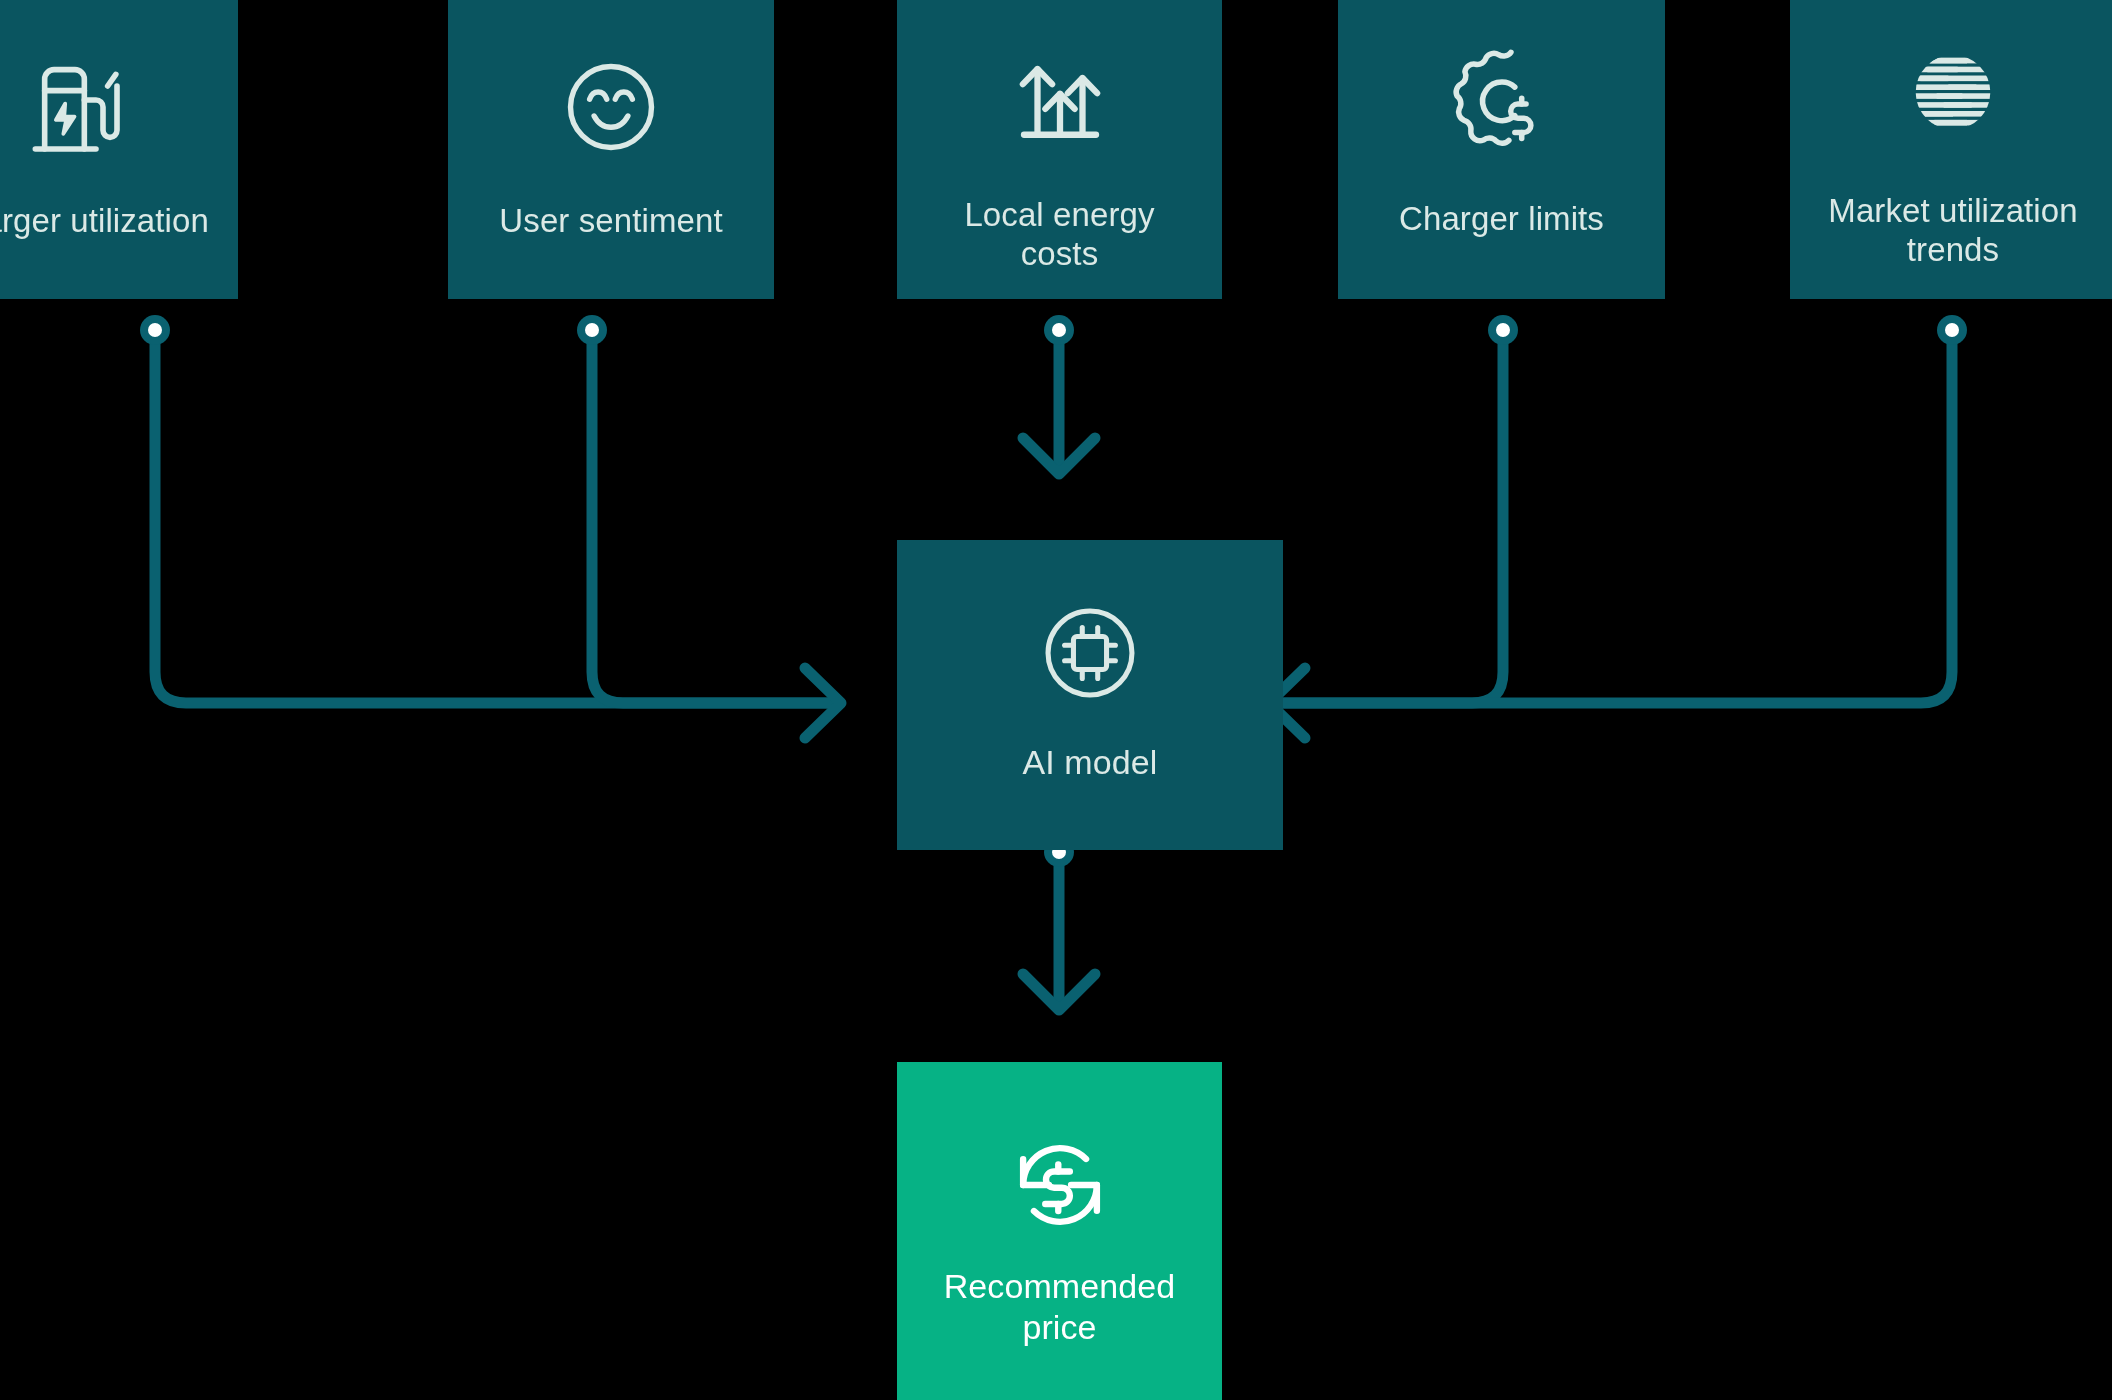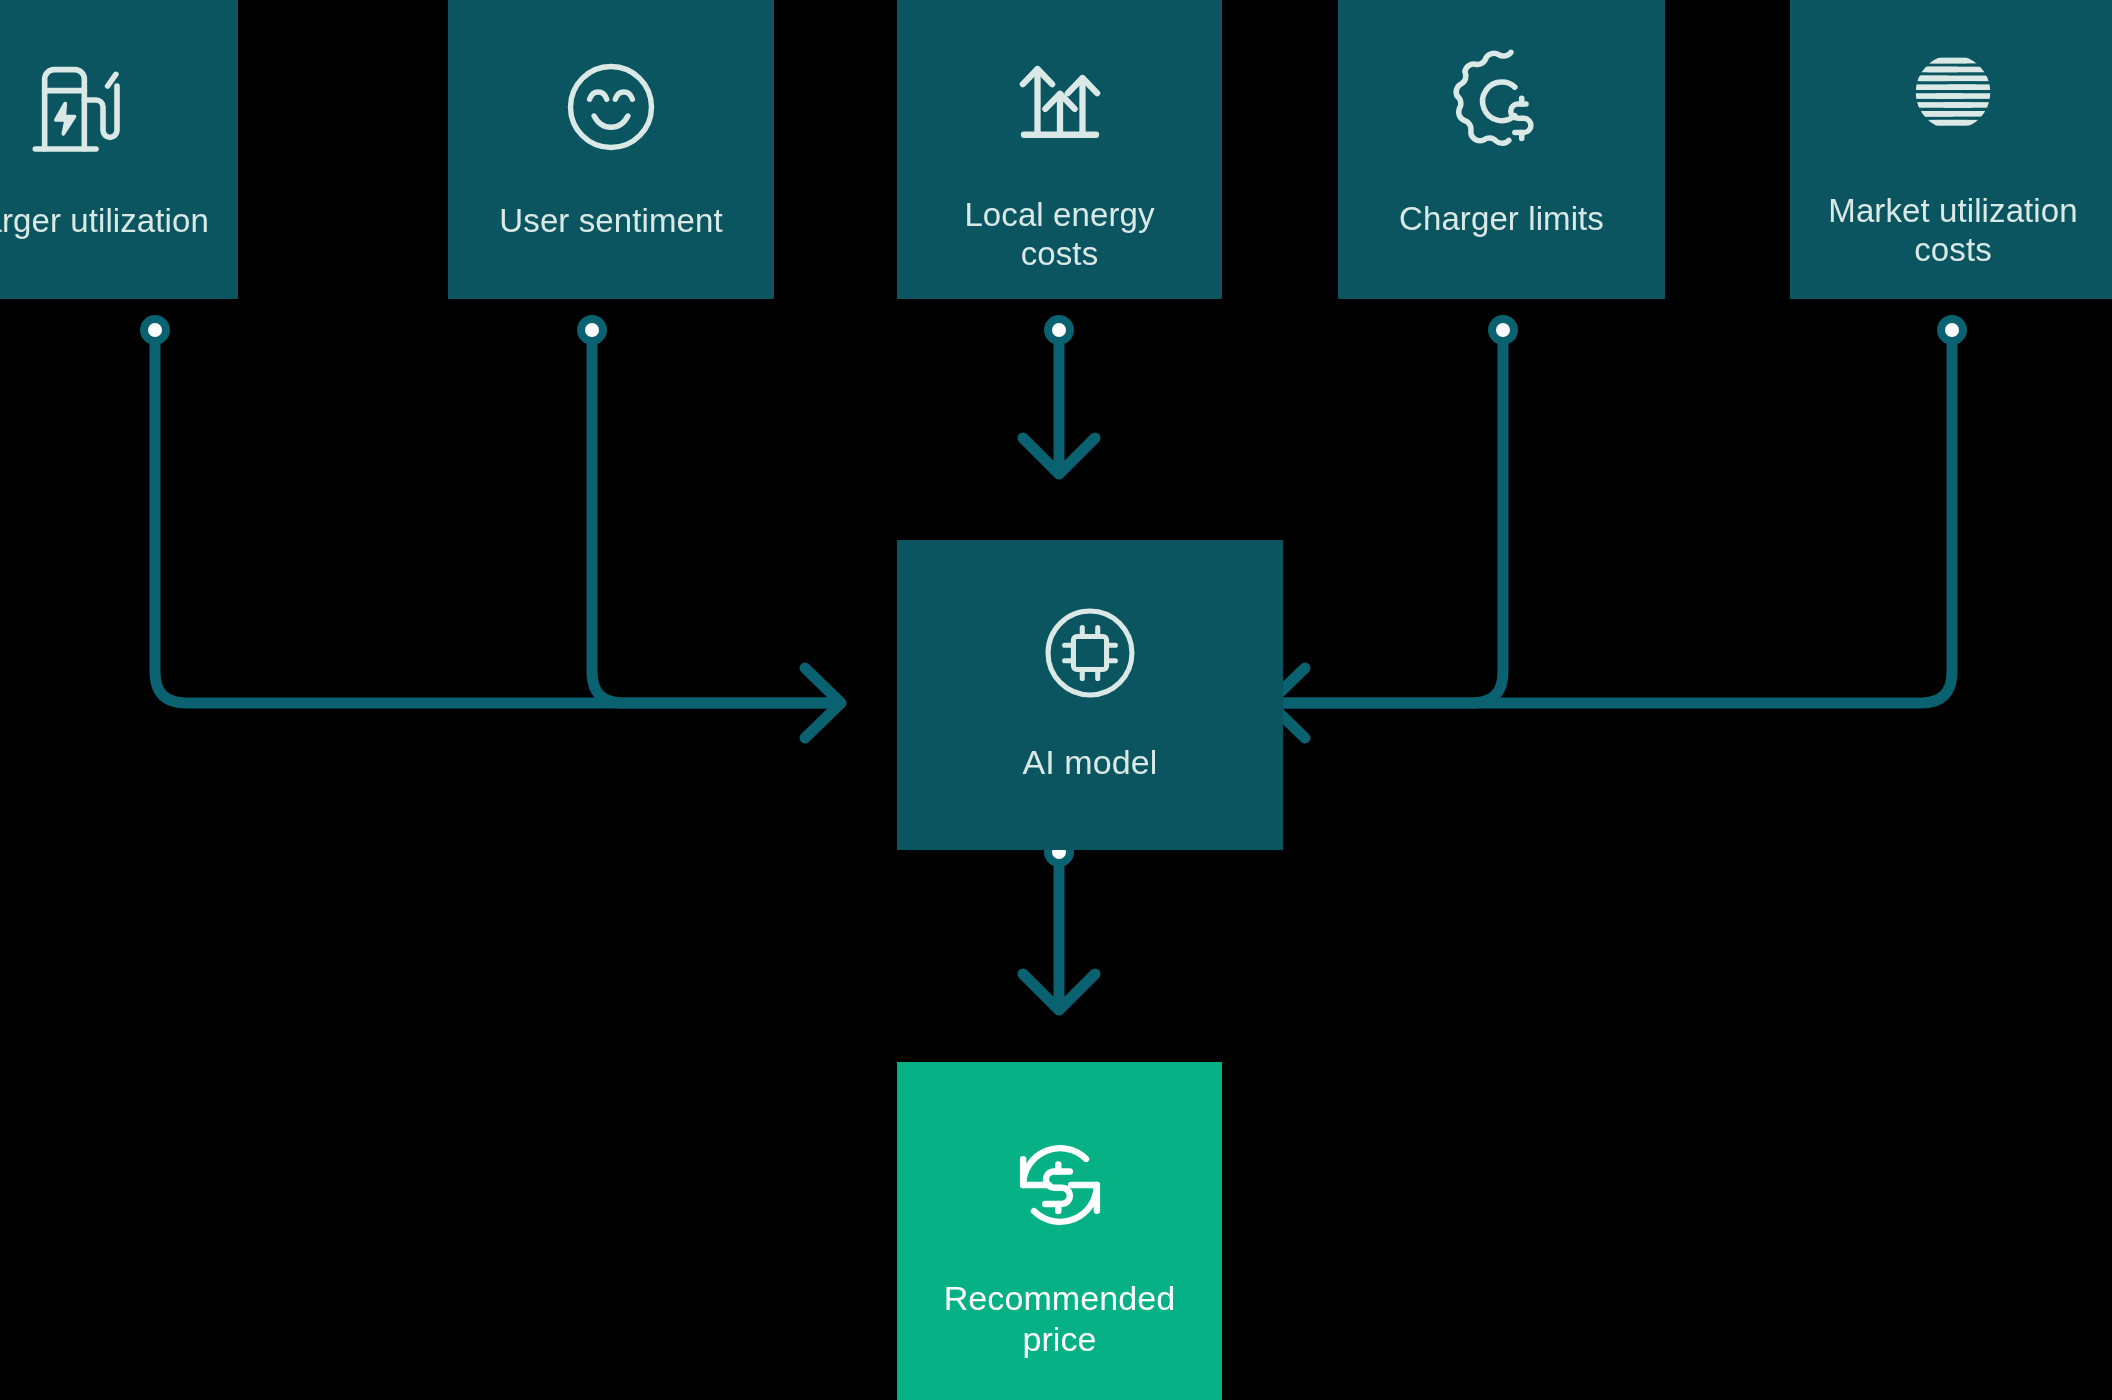--- a/index.html
+++ b/index.html
@@ -49,21 +49,21 @@
   .model .label{font-size:34px;margin-top:30px;}
 
   
   .output{
     background:#06b285;
     color:#ffffff;
     left:897px;top:1062px;width:325px;height:338px;
     padding-top:58px;
   }
   .output .icon-wrap{height:130px;}
-  .output .label{font-size:34px;margin-top:28px;line-height:1.22;}
+  .output .label{font-size:34px;margin-top:16px;line-height:1.22;}
 
   svg{display:block;overflow:visible;}
   .wires{position:absolute;left:0;top:0;width:2112px;height:1400px;pointer-events:none;}
 </style>
 </head>
 <body>
 
 <div id="stage">
 
   <svg class="wires" viewBox="0 0 2112 1400">
@@ -192,21 +192,21 @@
           <rect x="4" y="26.2" width="28" height="2.4"></rect>
           <rect x="20" y="26.2" width="24" height="2.4"></rect>
           <rect x="4" y="30.0" width="20" height="2.4"></rect>
           <rect x="12" y="30.0" width="32" height="2.4"></rect>
           <rect x="4" y="33.8" width="26" height="2.4"></rect>
           <rect x="16" y="33.8" width="28" height="2.4"></rect>
         </g>
       </svg>
     </div>
     <div class="label">Market utilization
-costs</div>
+trends</div>
   </div>
 
   <div class="node model">
     <div class="icon-wrap">
       <svg width="106" height="106" viewBox="0 0 48 48" fill="none" stroke="#dbe9e6" stroke-width="2.3" stroke-linecap="round" stroke-linejoin="round">
         <circle cx="24" cy="24" r="19"></circle>
         <rect x="16.5" y="16.5" width="15" height="15" rx="1.6"></rect>
         <path d="M20.5 16.5v-4"></path>
           <path d="M27.5 16.5v-4"></path>
         <path d="M20.5 35.5v-4"></path>

